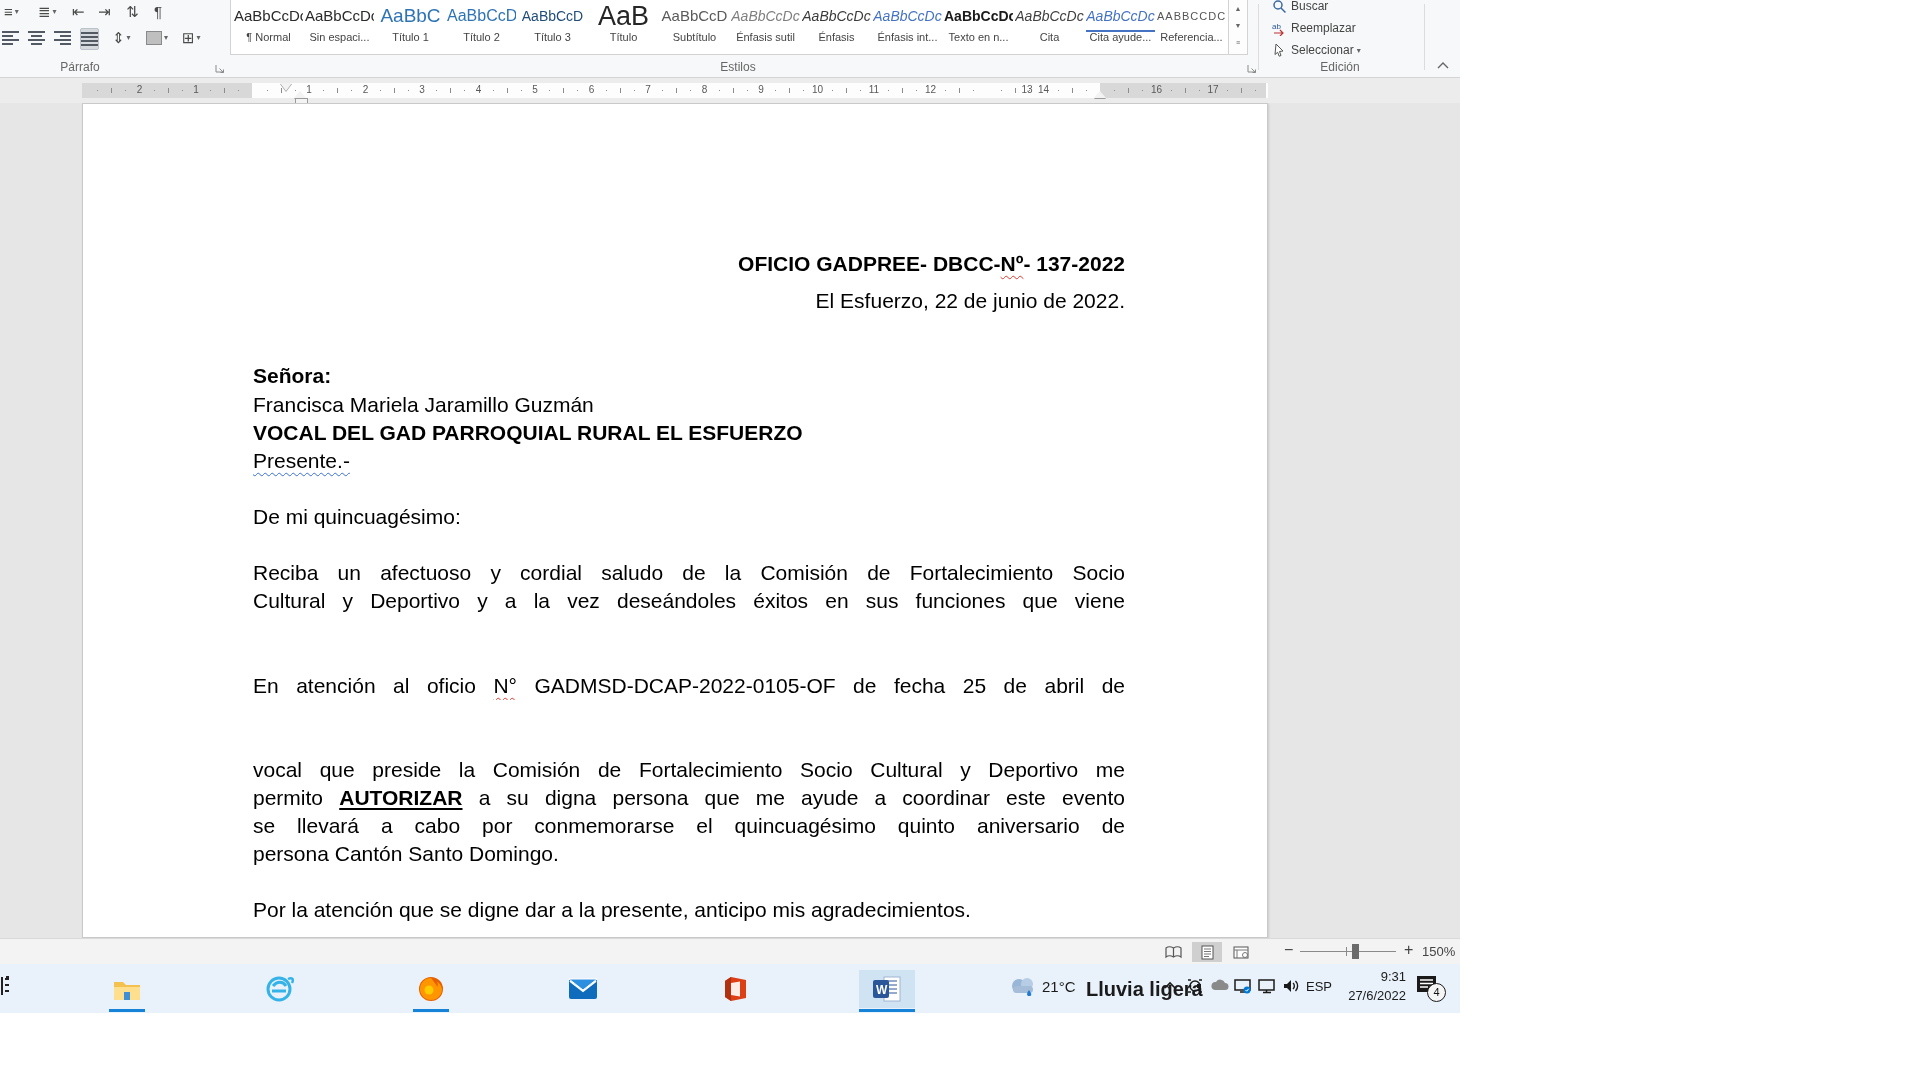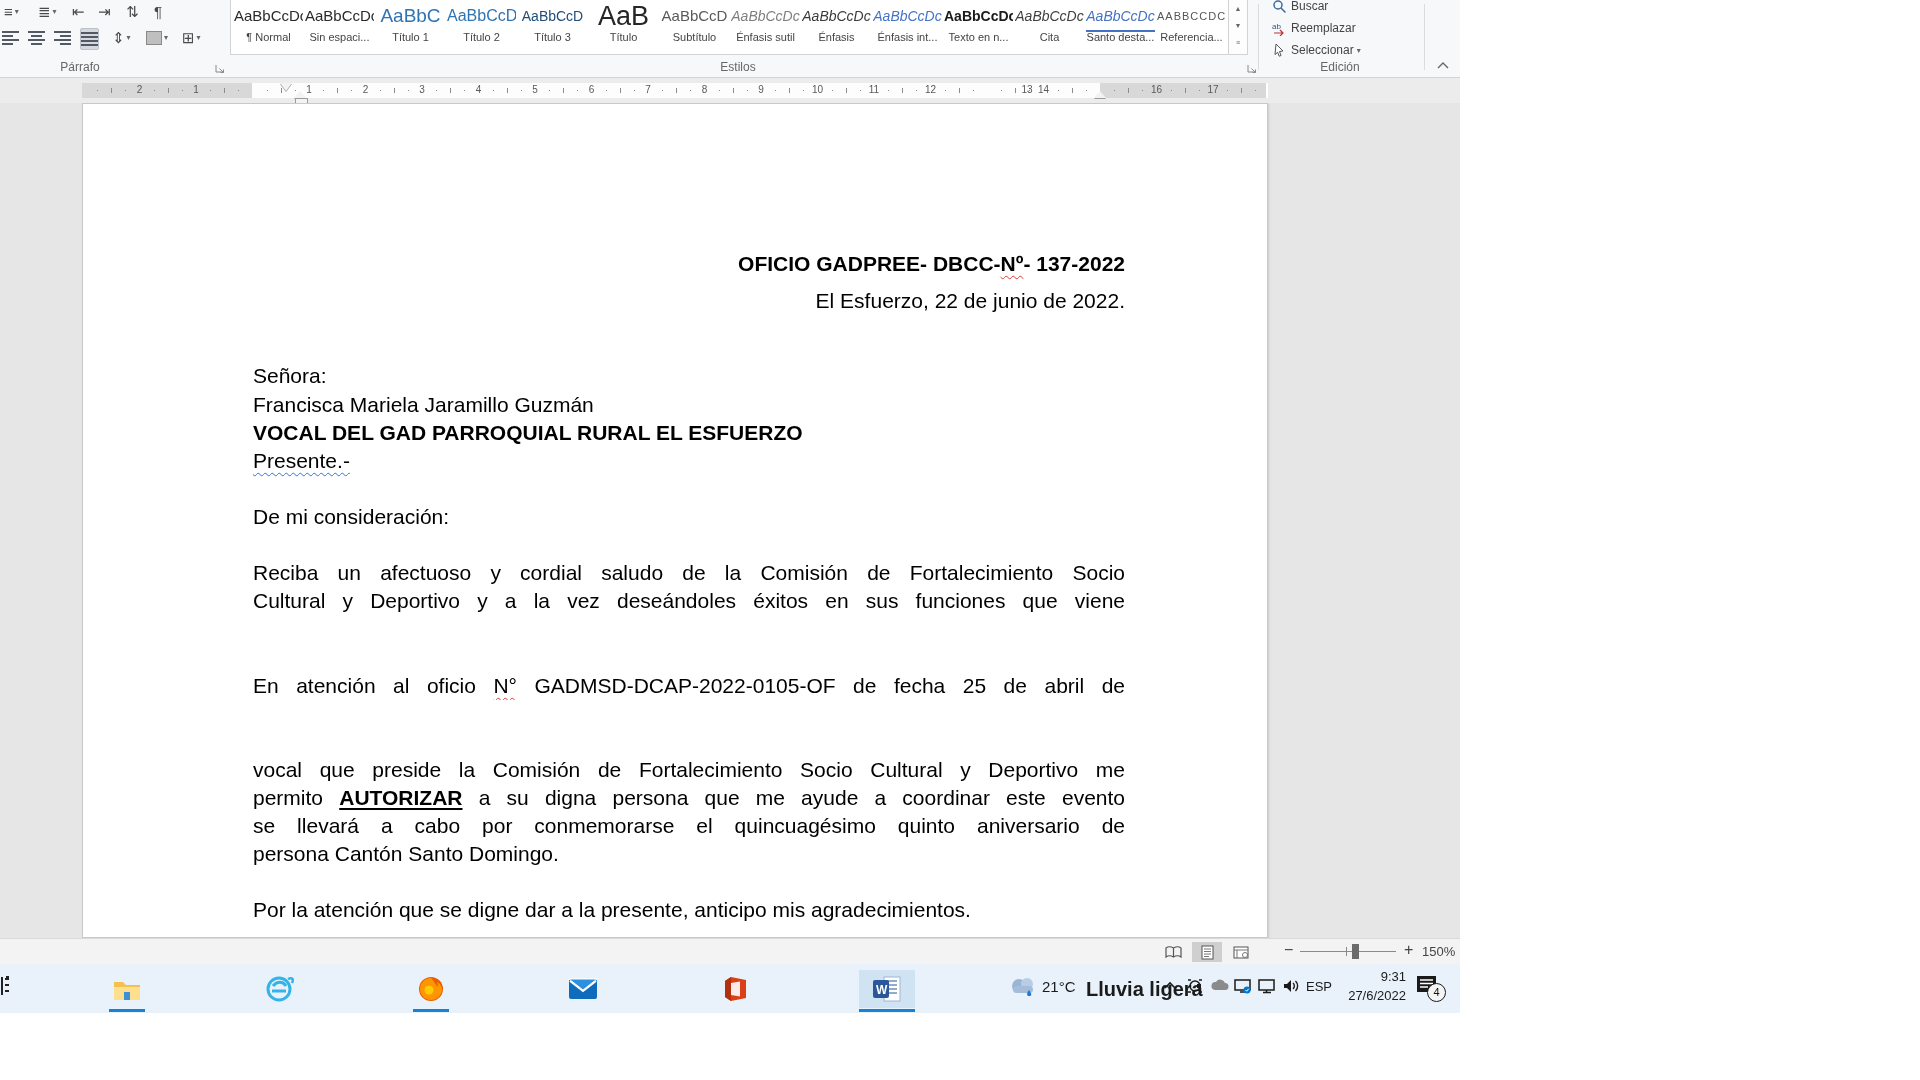--- a/index.html
+++ b/index.html
@@ -159,21 +159,21 @@
           <div class="gitem" style="left: 145px;"><span class="gsample" style="color: rgb(46, 116, 181); font-size: 19px;">AaBbC</span><div class="glabel">Título 1</div></div>
           <div class="gitem" style="left: 216px;"><span class="gsample" style="color: rgb(46, 116, 181); font-size: 16px;">AaBbCcD</span><div class="glabel">Título 2</div></div>
           <div class="gitem" style="left: 287px;"><span class="gsample" style="color: rgb(31, 77, 120); font-size: 14px;">AaBbCcD</span><div class="glabel">Título 3</div></div>
           <div class="gitem" style="left: 358px;"><span class="gsample" style="color: rgb(38, 38, 38); font-size: 27px;">AaB</span><div class="glabel">Título</div></div>
           <div class="gitem" style="left: 429px;"><span class="gsample" style="color: rgb(90, 90, 90); font-size: 15px;">AaBbCcD</span><div class="glabel">Subtítulo</div></div>
           <div class="gitem" style="left: 500px;"><span class="gsample" style="color: rgb(127, 127, 127); font-size: 14px; font-style: italic;">AaBbCcDc</span><div class="glabel">Énfasis sutil</div></div>
           <div class="gitem" style="left: 571px;"><span class="gsample" style="color: rgb(59, 59, 59); font-size: 14px; font-style: italic;">AaBbCcDc</span><div class="glabel">Énfasis</div></div>
           <div class="gitem" style="left: 642px;"><span class="gsample" style="color: rgb(68, 114, 196); font-size: 14px; font-style: italic;">AaBbCcDc</span><div class="glabel">Énfasis int...</div></div>
           <div class="gitem" style="left: 713px;"><span class="gsample" style="color: rgb(26, 26, 26); font-size: 14px; font-weight: bold;">AaBbCcDc</span><div class="glabel">Texto en n...</div></div>
           <div class="gitem" style="left: 784px;"><span class="gsample" style="color: rgb(64, 64, 64); font-size: 14px; font-style: italic;">AaBbCcDc</span><div class="glabel">Cita</div></div>
-          <div class="gitem" style="left: 855px;"><span class="gsample" style="color: rgb(68, 114, 196); font-size: 14px; font-style: italic; border-bottom: 2px solid rgb(68, 114, 196);">AaBbCcDc</span><div class="glabel">Santo desta...</div></div>
+          <div class="gitem" style="left: 855px;"><span class="gsample" style="color: rgb(68, 114, 196); font-size: 14px; font-style: italic; border-bottom: 2px solid rgb(68, 114, 196);">AaBbCcDc</span><div class="glabel">Cita ayude...</div></div>
           <div class="gitem" style="left: 926px;"><span class="gsample" style="color: rgb(85, 85, 85); font-size: 11px; letter-spacing: 1px;">AABBCCDC</span><div class="glabel">Referencia...</div></div>
         </div>
     <div class="gscroll">▲<br>▼<br>≡</div>
     <div class="grp-label" style="left:688px;width:100px;">Estilos</div>
     <div class="launcher" style="left:1246px;top:61px;">
       <svg width="11" height="11">
             <path d="M2 1 v7 M2 8 h7" stroke="#8a8a8a" fill="none"></path>
       <path d="M5.5 4.5 l4 4 M9.5 5.5 v3 h-3" stroke="#8a8a8a" fill="none"></path>
           </svg>
     </div>
@@ -302,25 +302,25 @@
       <div class="tri" style="left:212px;top:8px;border-left:6px solid transparent;border-right:6px solid transparent;border-bottom:7px solid #f3f3f3;filter:drop-shadow(0 1px 0 #9a9a9a);"></div>
       <div style="position:absolute;left:213px;top:15px;width:11px;height:6px;background:#f3f3f3;border:1px solid #9a9a9a;"></div>
       <div class="tri" style="left:1012px;top:8px;border-left:6px solid transparent;border-right:6px solid transparent;border-bottom:7px solid #f3f3f3;filter:drop-shadow(0 1px 0 #9a9a9a);"></div>
     </div>
   </div>
 
   <div id="docarea">
     <div id="page">
           <div class="dline r b" style="top: 148px;"><span>OFICIO GADPREE- DBCC-</span><span class="wred">Nº</span><span>- 137-2022</span></div>
           <div class="dline r" style="top: 176px; margin-top: 9px;"><span>El Esfuerzo, 22 de junio de 2022.</span></div>
-          <div class="dline" style="top: 260px;"><span>Señora:</span></div>
+          <div class="dline" style="top: 260px; font-weight: bold;"><span>Señora:</span></div>
           <div class="dline" style="top: 289px;"><span>Francisca Mariela Jaramillo Guzmán</span></div>
           <div class="dline b" style="top: 317px;"><span>VOCAL DEL GAD PARROQUIAL RURAL EL ESFUERZO</span></div>
           <div class="dline" style="top: 345px;"><span class="wblue">Presente.-</span></div>
-          <div class="dline" style="top: 401px;"><span>De mi consideración:</span></div>
+          <div class="dline" style="top: 401px;"><span>De mi quincuagésimo:</span></div>
           <div class="dline j" style="top: 457px;"><span>Reciba un afectuoso y cordial saludo de la Comisión de Fortalecimiento Socio</span></div>
           <div class="dline j" style="top: 485px;"><span>Cultural y Deportivo y a la vez deseándoles éxitos en sus funciones que viene</span></div>
           <div class="dline j" style="top: 570px;"><span>En atención al oficio </span><span class="wred">N°</span><span> GADMSD-DCAP-2022-0105-OF de fecha 25 de abril de</span></div>
           <div class="dline j" style="top: 654px;"><span>vocal que preside la Comisión de Fortalecimiento Socio Cultural y Deportivo me</span></div>
           <div class="dline j" style="top: 682px;"><span>permito </span><span class="bu">AUTORIZAR</span><span> a su digna persona que me ayude a coordinar este evento</span></div>
           <div class="dline j" style="top: 710px;"><span>se llevará a cabo por conmemorarse el quincuagésimo quinto aniversario de</span></div>
           <div class="dline" style="top: 738px;"><span>persona Cantón Santo Domingo.</span></div>
           <div class="dline" style="top: 794px;"><span>Por la atención que se digne dar a la presente, anticipo mis agradecimientos.</span></div>
         </div>
   </div>

